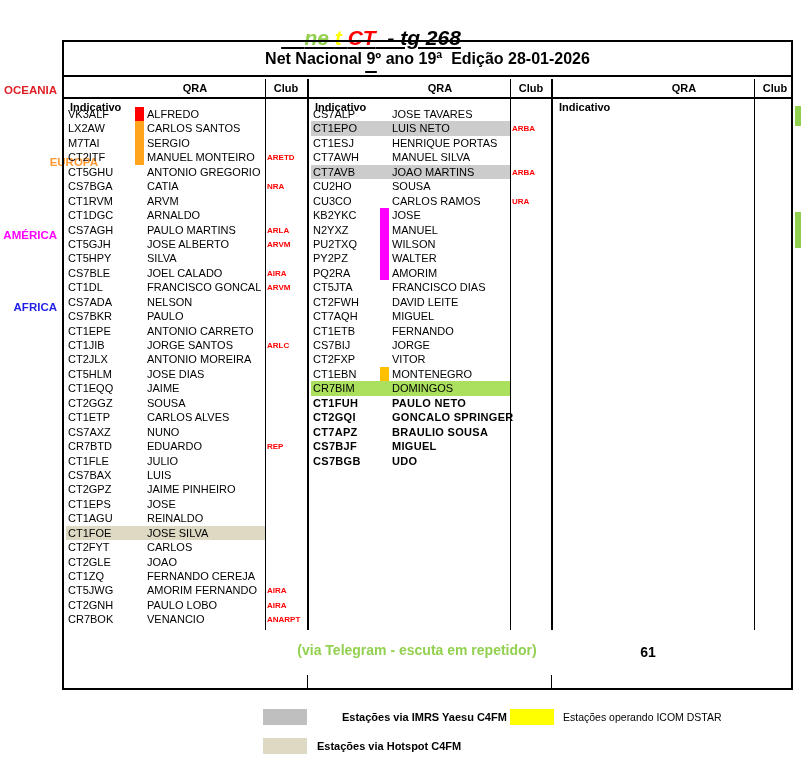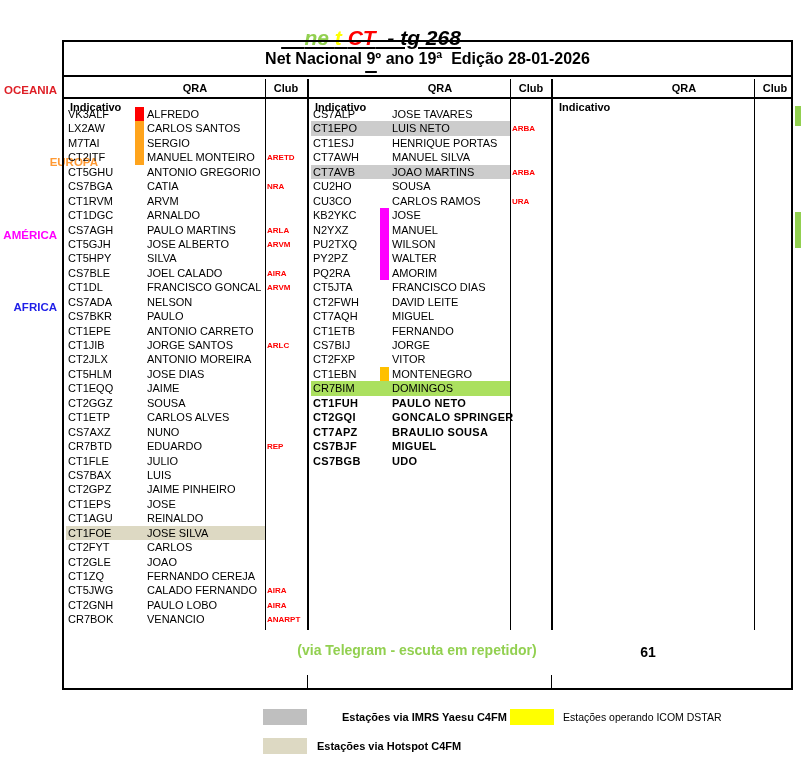--- a/index.html
+++ b/index.html
@@ -254,21 +254,21 @@
             <span class="qra">JOAO</span>
             <span class="club" style="color: rgb(255, 0, 0);"></span>
           </div>
           <div class="row">
             <span class="call">CT1ZQ</span>
             <span class="qra">FERNANDO CEREJA</span>
             <span class="club" style="color: rgb(255, 0, 0);"></span>
           </div>
           <div class="row">
             <span class="call">CT5JWG</span>
-            <span class="qra">CALADO FERNANDO</span>
+            <span class="qra">AMORIM FERNANDO</span>
             <span class="club" style="color: rgb(255, 0, 0);">AIRA</span>
           </div>
           <div class="row">
             <span class="call">CT2GNH</span>
             <span class="qra">PAULO LOBO</span>
             <span class="club" style="color: rgb(255, 0, 0);">AIRA</span>
           </div>
           <div class="row">
             <span class="call">CR7BOK</span>
             <span class="qra">VENANCIO</span>

